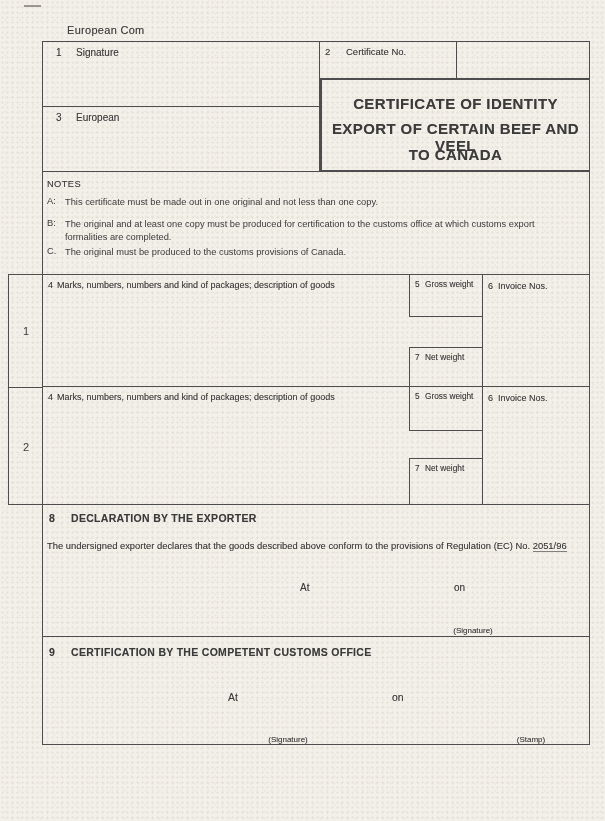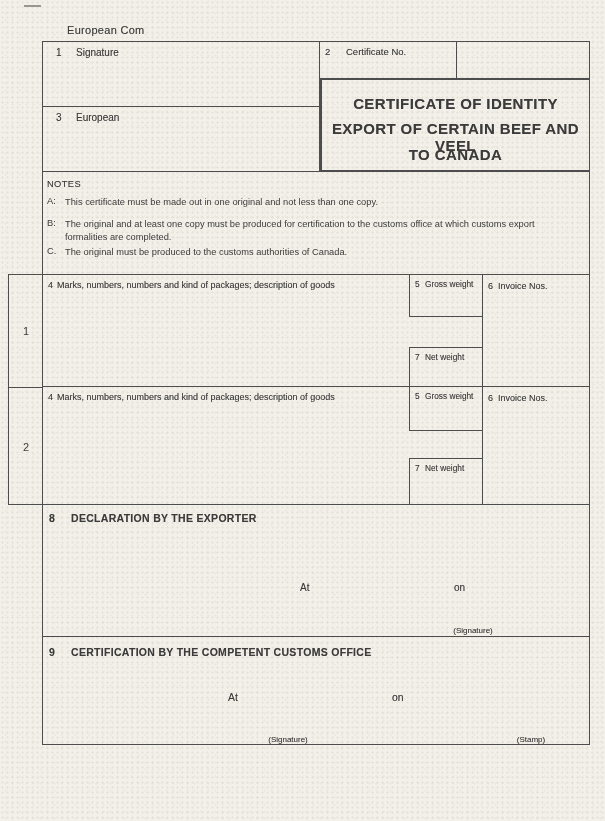--- a/index.html
+++ b/index.html
@@ -142,21 +142,21 @@
       <div class="note-item note-a">
         <span class="k">A:</span>
         <span class="t">This certificate must be made out in one original and not less than one copy.</span>
       </div>
       <div class="note-item note-b">
         <span class="k">B:</span>
         <span class="t">The original and at least one copy must be produced for certification to the customs office at which customs export formalities are completed.</span>
       </div>
       <div class="note-item note-c">
         <span class="k">C.</span>
-        <span class="t">The original must be produced to the customs authorities of Canada.</span>
+        <span class="t">The original must be produced to the customs provisions of Canada.</span>
       </div>
     </div>
 
     <div class="abs sec-goods" style="left:0;top:233px;right:0;height:230px;">
       <div class="invoice-divider"></div>
 
       <div class="goods-row1">
         <div class="numlbl marks-lbl">
           <span class="n">4</span>
           <span>Marks, numbers, numbers and kind of packages; description of goods</span>
@@ -201,20 +201,21 @@
           <span>Invoice Nos.</span>
         </div>
       </div>
     </div>
 
     <div class="bx sec-declaration">
       <div class="numlbl gap-hd sec-heading d-head">
         <span class="n">8</span>
         <span>DECLARATION BY THE EXPORTER</span>
       </div>
+      <div class="txt d-body"><span>The undersigned exporter declares that the goods described above conform to the provisions of Regulation (EC) No. </span><span class="reg-underline">2051/96</span></div>
       <div class="txt at-on d-at">At</div>
       <div class="txt at-on d-on">on</div>
       <div class="txt sig-lbl d-sig">(Signature)</div>
     </div>
 
     <div class="bx sec-certification">
       <div class="numlbl gap-hd sec-heading c-head">
         <span class="n">9</span>
         <span>CERTIFICATION BY THE COMPETENT CUSTOMS OFFICE</span>
       </div>

